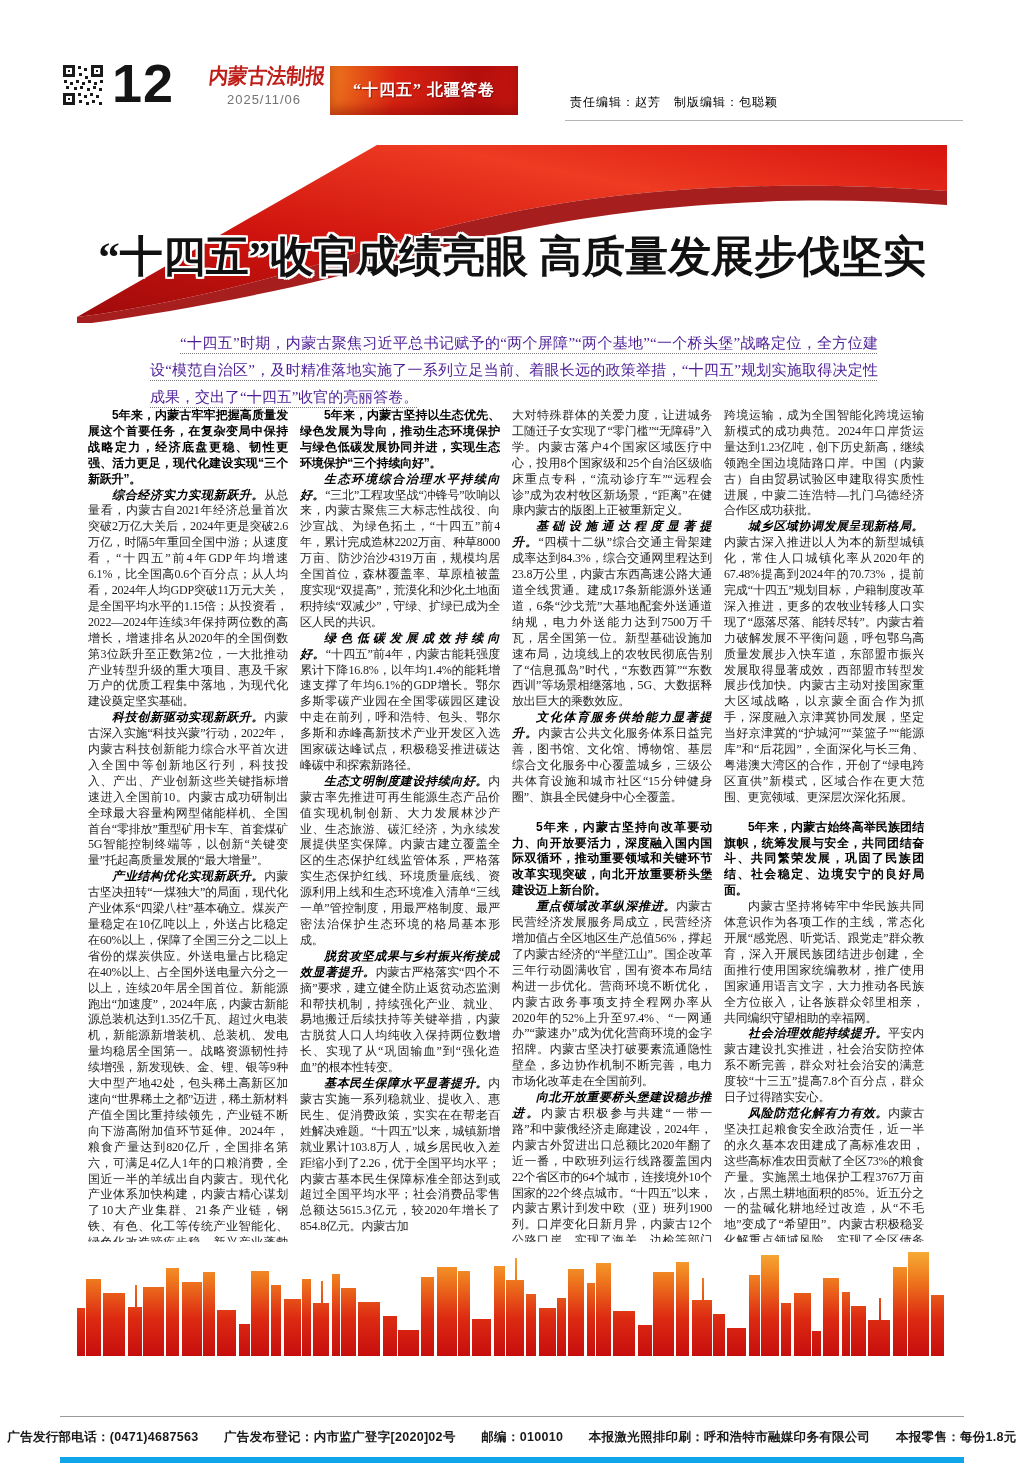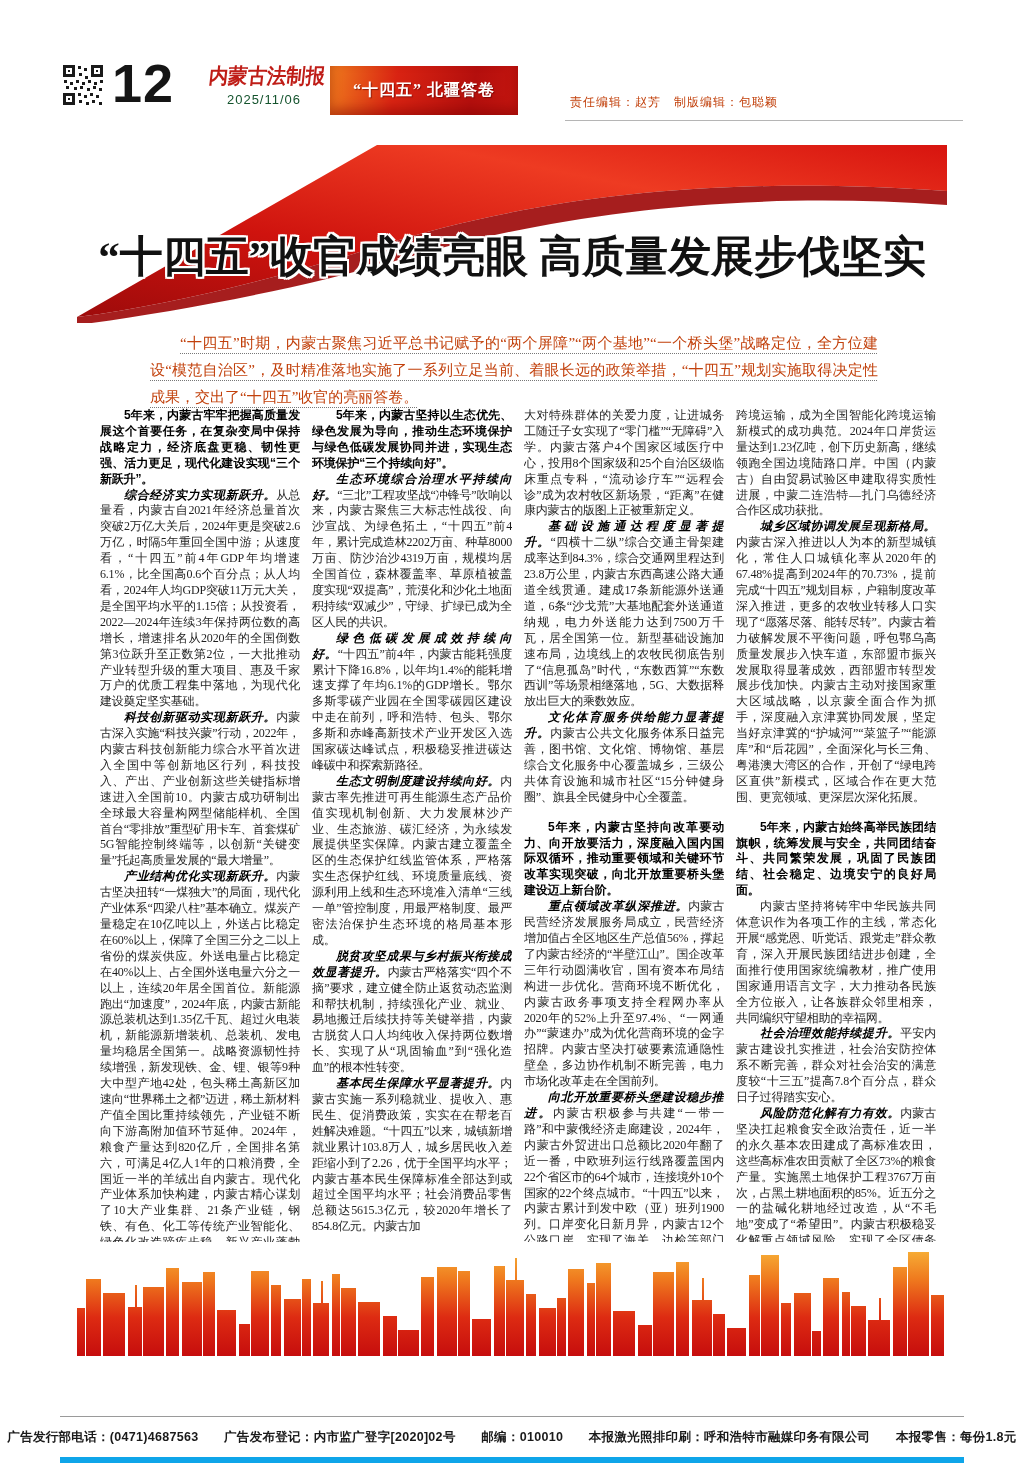--- a/index.html
+++ b/index.html
@@ -5,42 +5,42 @@
   html,body{margin:0;padding:0;background:#e8e8e8;}
   .paper{position:relative;width:1024px;height:1484px;background:#ffffff;margin:0 auto;
          font-family:"Liberation Serif","DejaVu Serif",serif;overflow:hidden;padding-left:21px;}
   
   .qr{position:absolute;left:62px;top:64px;width:42px;height:42px;}
   .pagenum{position:absolute;left:112px;top:52px;font-family:"Liberation Sans","DejaVu Sans",sans-serif;
            font-size:54px;font-weight:900;color:#151515;letter-spacing:1px;}
   .masthead{position:absolute;left:204px;top:62px;width:120px;text-align:center;}
   .masthead .name{font-size:21px;font-weight:900;color:#bf1d17;transform:skewX(-6deg) scaleX(.92);
                   display:inline-block;white-space:nowrap;}
-  .masthead .date{font-size:13px;color:#14532d;letter-spacing:1px;margin-top:2px;
+  .masthead .date{font-size:13px;color:#737373;letter-spacing:1px;margin-top:2px;
                   font-family:"Liberation Sans",sans-serif;}
   .banner{position:absolute;left:330px;top:66px;width:188px;height:49px;
           background:linear-gradient(100deg,#ef7b1d 0%,#d92312 35%,#b40f0d 75%,#c4150f 100%);
           display:flex;align-items:center;justify-content:center;box-shadow:inset 0 -6px 12px rgba(120,0,0,.45);}
   .banner span{color:#fff;font-size:16px;font-weight:900;letter-spacing:1px;white-space:nowrap;
                text-shadow:1px 1px 1px rgba(90,0,0,.6);}
-  .editors{position:absolute;left:570px;top:94px;font-size:12px;color:#c2410c;
+  .editors{position:absolute;left:570px;top:94px;font-size:12px;color:#000000;
            font-family:"Liberation Sans",sans-serif;letter-spacing:1px;}
   .hrule{position:absolute;left:565px;top:120px;width:398px;height:1px;background:#b5b5b5;}
   
   .swoosh{position:absolute;left:77px;top:145px;width:870px;height:178px;}
   
   .headline{position:absolute;left:77px;top:228px;width:870px;text-align:center;z-index:3;
             font-size:43px;font-weight:900;color:#111;white-space:nowrap;letter-spacing:0px;
             text-shadow:-2px 0 0 #fff,2px 0 0 #fff,0 -2px 0 #fff,0 2px 0 #fff,-2px -2px 0 #fff,2px 2px 0 #fff,-2px 2px 0 #fff,2px -2px 0 #fff;}
   
   .deck{position:absolute;left:150px;top:330px;width:728px;font-size:15px;line-height:27px;
-        color:#c2410c;text-align:justify;text-indent:2em;z-index:3;
+        color:#4c1d95;text-align:justify;text-indent:2em;z-index:3;
         text-decoration:underline dotted 1px #777;text-underline-offset:5px;}
   
-  .columns{position:absolute;left:100px;top:408px;width:838px;height:834px;display:flex;gap:12px;
+  .columns{position:absolute;left:88px;top:408px;width:838px;height:834px;display:flex;gap:12px;
            overflow:hidden;z-index:2;}
   .col{width:200px;flex:0 0 200px;overflow:hidden;}
   .para{margin:0;font-size:12px;line-height:15.9px;color:#1d1d1d;text-align:justify;text-indent:2em;
         letter-spacing:-0.2px;}
   .para.cont{text-indent:0;}
   .para.lead{font-family:"Liberation Sans","DejaVu Sans",sans-serif;font-weight:700;color:#000;}
   .col .para.lead:not(:first-child){margin-top:14px;}
   .subhead{font-weight:700;font-style:italic;color:#000;letter-spacing:.5px;}
   
   .skyline{position:absolute;left:77px;top:1246px;width:870px;height:110px;}

